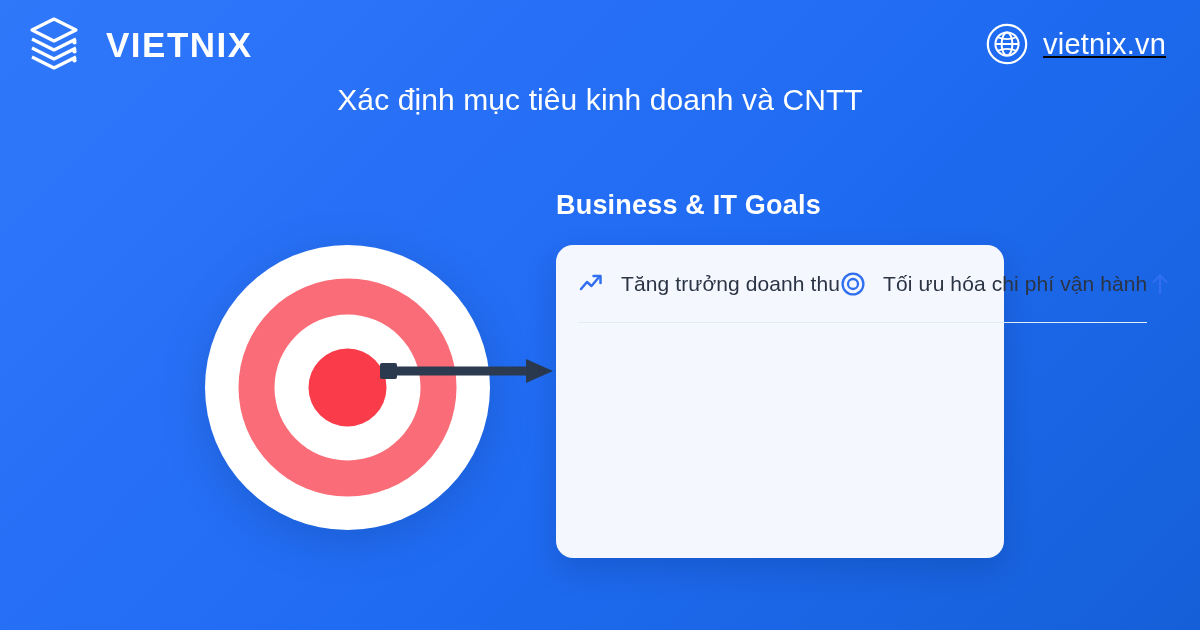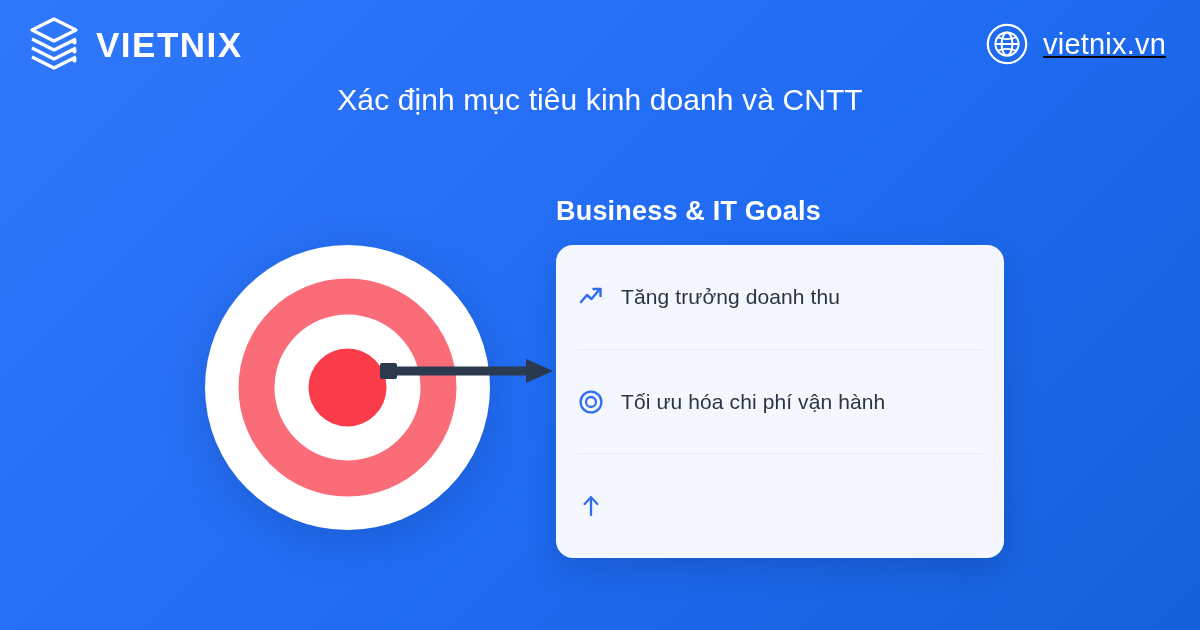--- a/index.html
+++ b/index.html
@@ -12,21 +12,21 @@
     position:relative;
     background:linear-gradient(135deg, #2f78fa 0%, #2a72f8 22%, #1f6bf2 55%, #1560d8 100%);
   }
 
   
   .topbar {
     position:absolute; top:0; left:0; width:1200px; height:88px;
     display:flex; align-items:center; justify-content:space-between;
     padding:0 34px 0 26px;
   }
-  .brand { display:flex; align-items:center; gap:14px; }
+  .brand { display:flex; align-items:center; gap:24px; }
   .brand-logo { width:56px; height:58px; display:block; }
   .brand-name {
     color:#ffffff; font-size:35px; font-weight:bold;
     letter-spacing:1.5px; line-height:1;
   }
   .site { display:flex; align-items:center; gap:15px;text-decoration:underline; }
   .globe { width:42px; height:42px; display:block; }
   .site-url {
     color:#ffffff; font-size:29px; font-weight:400; letter-spacing:0.2px;
   }
@@ -46,28 +46,28 @@
     filter:drop-shadow(0 10px 22px rgba(8,40,95,0.22)); }
 
   .arrow-wrap {
     position:absolute; left:380px; top:355px; width:175px; height:32px;
   }
   .arrow-svg { display:block; width:175px; height:32px; }
 
   
   .goals-title {
     position:absolute; left:556px; top:190px;
-    color:#ffffff; font-size:27px; font-weight:bold; letter-spacing:0.2px;margin-top:6px;
+    color:#ffffff; font-size:27px; font-weight:bold; letter-spacing:0.2px;
   }
   .card {
     position:absolute; left:556px; top:245px; width:448px; height:313px;
     background:#f4f7fd; border-radius:17px;
     box-shadow:0 12px 30px rgba(6,30,80,0.18);
     padding:0 22px;
-    display:flex; flex-direction:column; justify-content:space-around;
+    display:flex; flex-direction:row; justify-content:space-around;
   }
   .goal-row {
     display:flex; align-items:center; gap:17px;
     height:78px; flex:1 1 0;
     border-bottom:1px solid #e4eaf6;
   }
   .goal-row:last-child { border-bottom:none; }
   .goal-ico {
     width:26px; height:26px; flex:0 0 26px;
     display:flex; align-items:center; justify-content:center;

